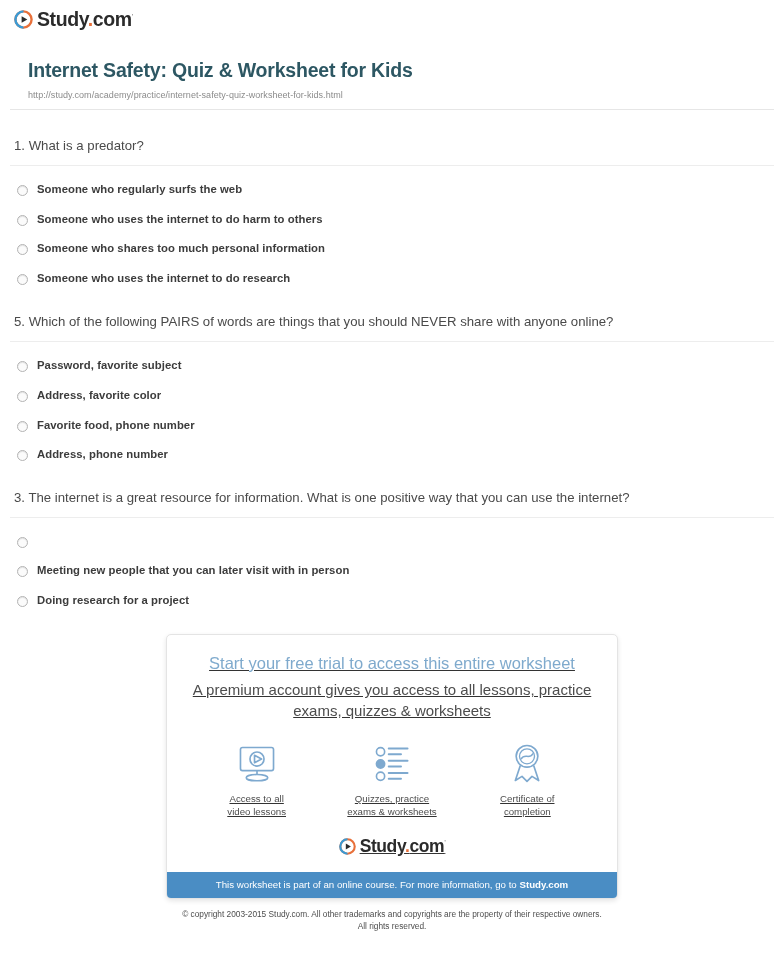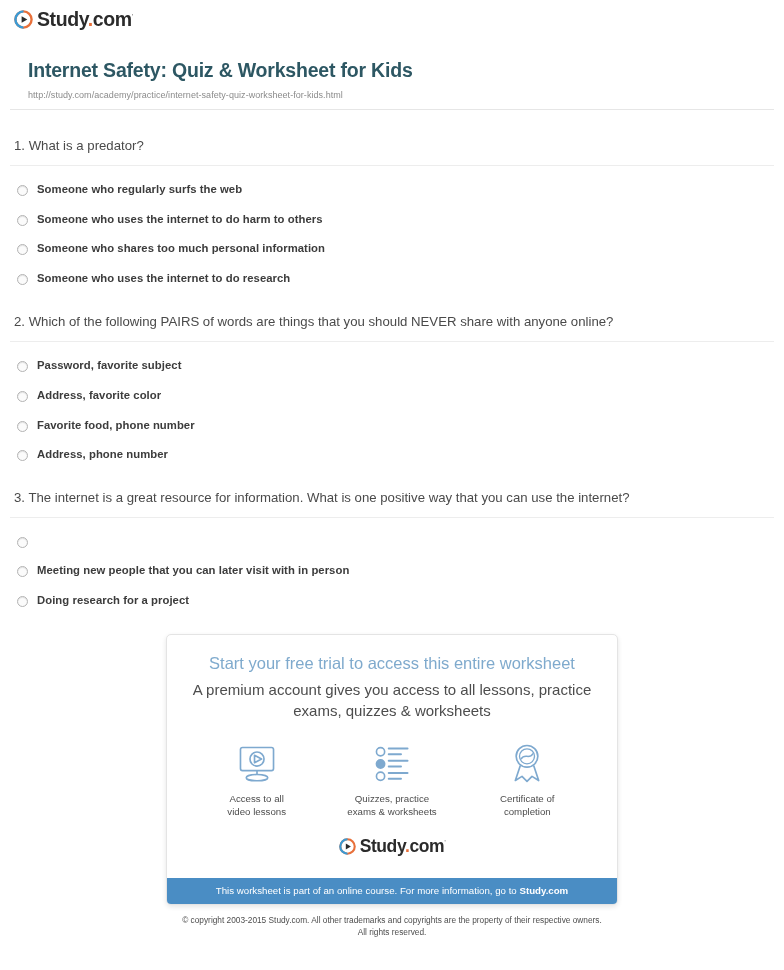--- a/index.html
+++ b/index.html
@@ -127,21 +127,21 @@
   }
   .promo {
     width: 452px;
     box-sizing: border-box;
     background: #ffffff;
     border: 1px solid #e4e4e4;
     border-radius: 5px;
     box-shadow: 0 2px 5px rgba(0,0,0,0.10);
     overflow: hidden;
   }
-  .promo-inner { padding: 18px 16px 16px 16px; text-align: center; }
+  .promo-inner { padding: 18px 16px 10px 16px; text-align: center; text-decoration: underline; }
   .promo-headline {
     font-size: 16.5px;
     color: #7faacd;
     font-weight: 400;
     line-height: 1.25;
   }
   .promo-sub {
     margin-top: 7px;
     font-size: 15px;
     color: #4d4d4d;
@@ -241,21 +241,21 @@
           <span class="option-label">Someone who shares too much personal information</span>
         </label>
         <label class="option">
           <span class="radio"></span>
           <span class="option-label">Someone who uses the internet to do research</span>
         </label>
       </div>
     </div>
 
     <div class="question-block">
-      <div class="question-text">2. Which of the following PAIRS of words are things that you should NEVER share with anyone online?</div>
+      <div class="question-text">5. Which of the following PAIRS of words are things that you should NEVER share with anyone online?</div>
       <div class="q-rule"></div>
       <div class="options">
         <label class="option">
           <span class="radio"></span>
           <span class="option-label">Password, favorite subject</span>
         </label>
         <label class="option">
           <span class="radio"></span>
           <span class="option-label">Address, favorite color</span>
         </label>

